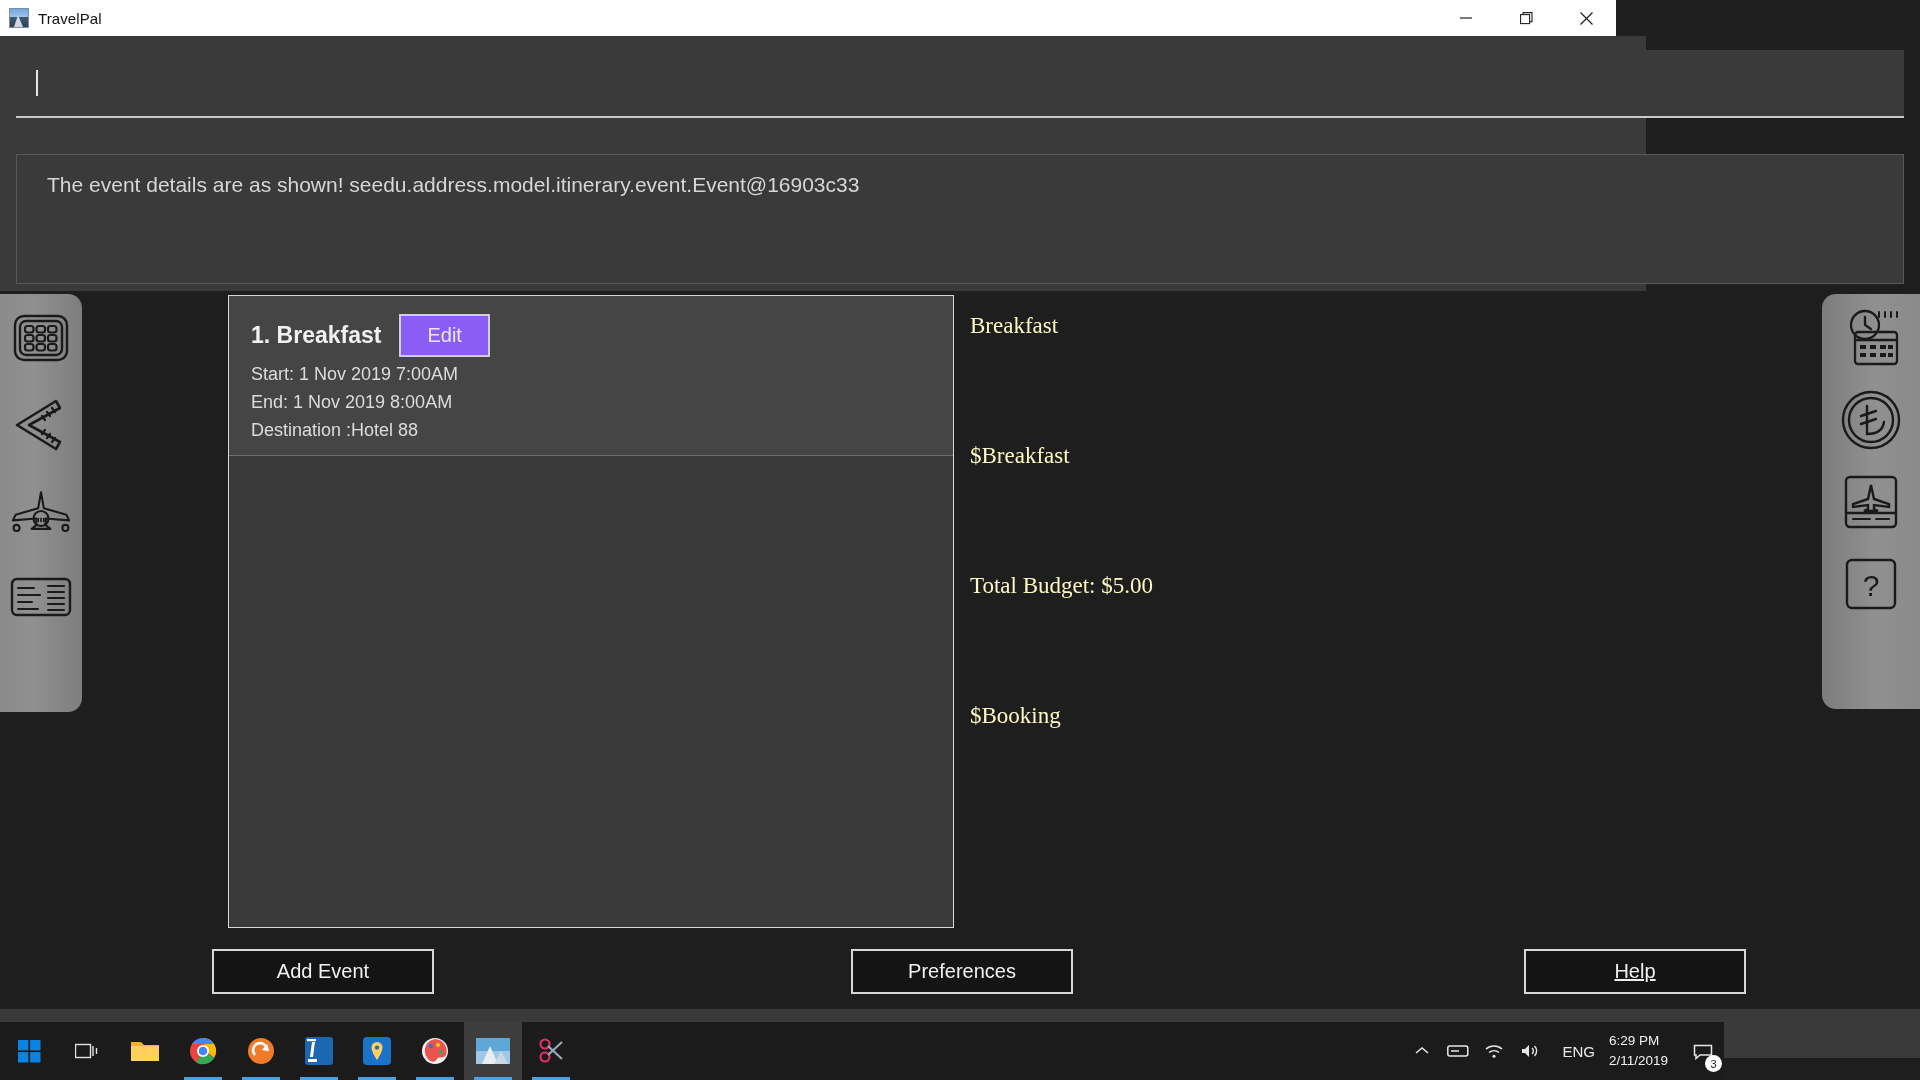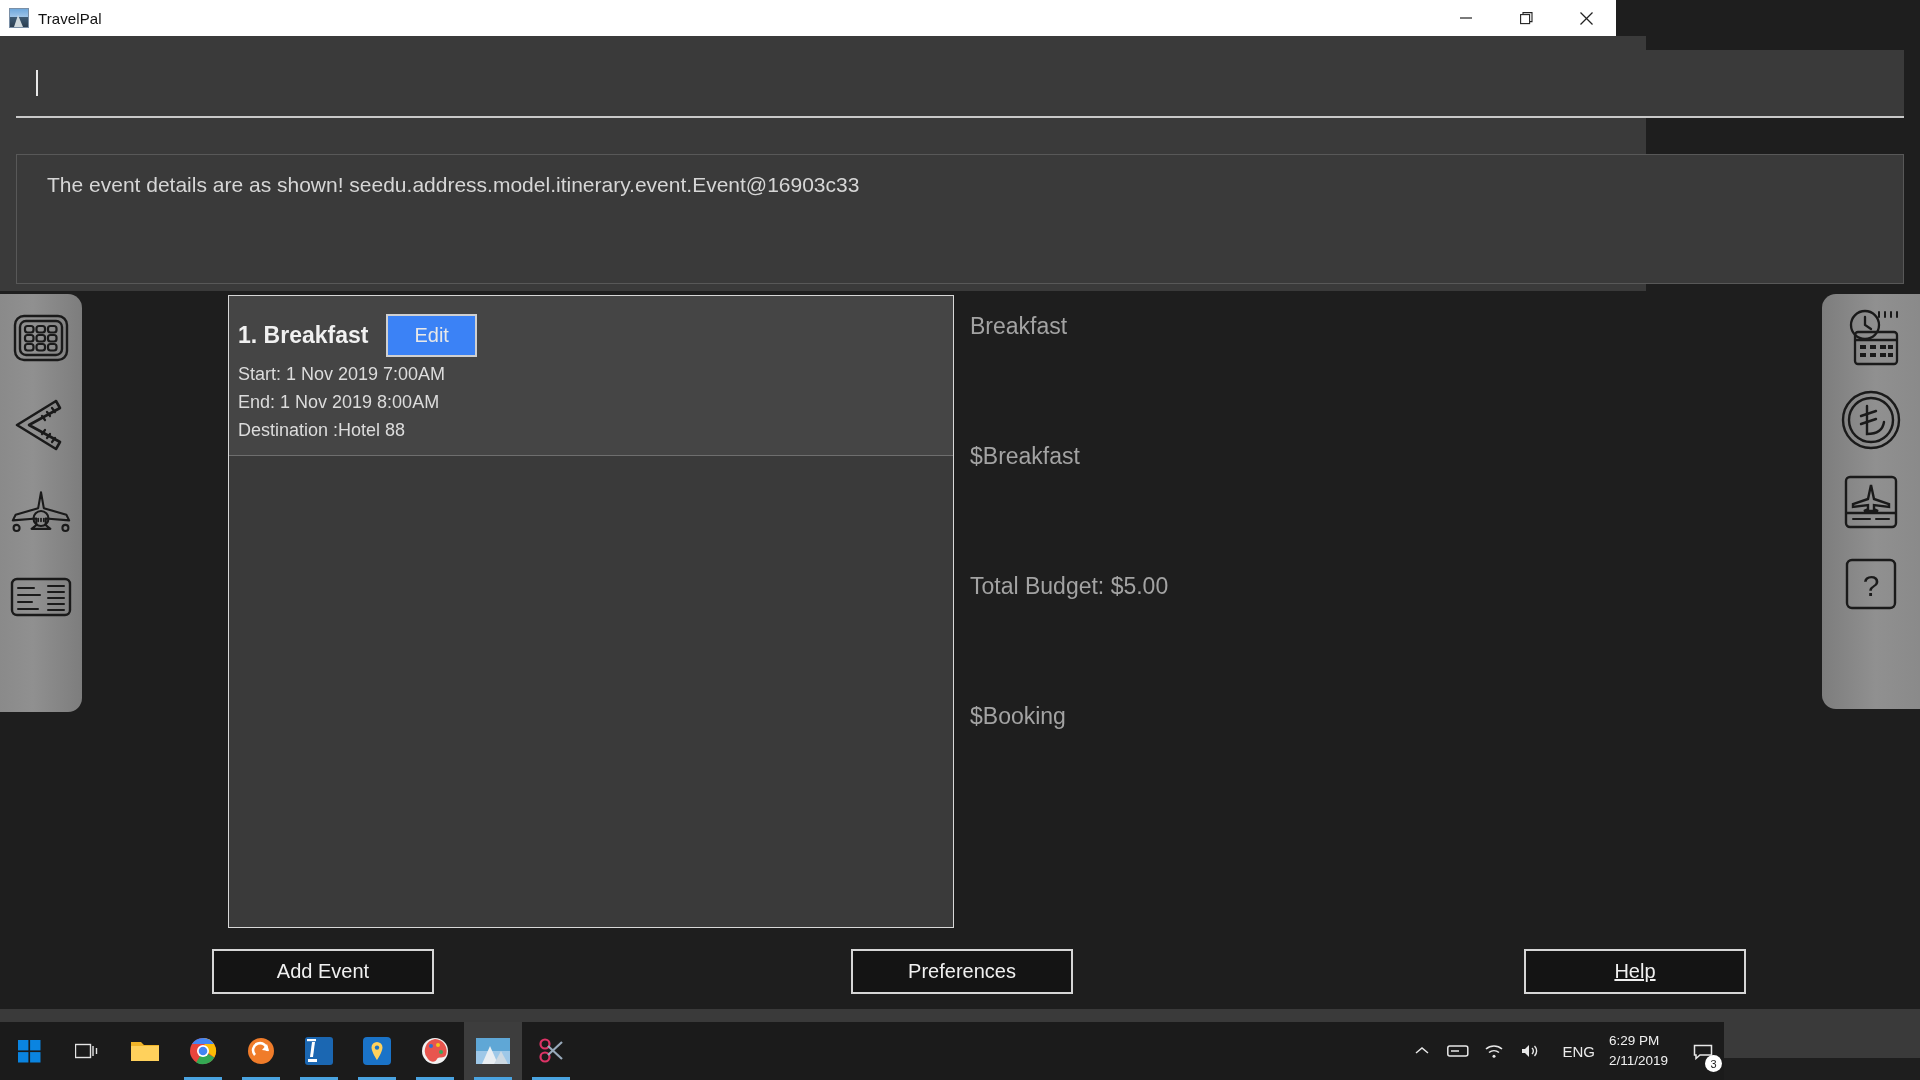--- a/index.html
+++ b/index.html
@@ -88,38 +88,38 @@
   .rstrip .ic { width: 68px; height: 68px; display:flex; align-items:center; justify-content:center; }
 
   
   .eventlist {
     position: absolute; left: 228px; top: 4px; width: 726px; height: 633px;
     background: #3a3a3a; border: 1px solid #d8d8d8;
   }
   .eventcard {
     position: relative; height: 160px; width: 100%;
     background: #454545; border-bottom: 1px solid #6e6e6e;
-    padding: 18px 22px 0 9px;
+    padding: 18px 22px 0 22px;
   }
   .ec-head { display: flex; align-items: center; gap: 18px; }
   .ec-title { font-size: 23px; font-weight: bold; color: #f1f1f1; }
   .ec-edit {
-    background: #3b82f6; border: 2px solid #d0d0d0; color: #e8e8e8;
+    background: #8b5cf6; border: 2px solid #d0d0d0; color: #e8e8e8;
     font-size: 20px; padding: 8px 26px; font-family: "Liberation Sans", sans-serif;
     cursor: pointer;
   }
   .ec-line { font-size: 18px; color: #dcdcdc; margin-top: 7px; }
   .ec-line:first-of-type { margin-top: 12px; }
 
   
   .detail {
     position: absolute; left: 955px; top: 4px; width: 865px; height: 633px;
     background: #1e1e1e;
   }
-  .detail-row { position: absolute; left: 15px; font-size: 23px; color: #a3a3a3; }
+  .detail-row { position: absolute; left: 15px; font-size: 23px; color: #fef9c3; font-family: Liberation Serif, serif; }
 
   
   .btnbar {
     position: absolute; left: 0; top: 901px; width: 1920px; height: 72px;
     background: #1e1e1e;
   }
   .bigbtn {
     position: absolute; top: 12px; height: 45px;
     background: #141414; border: 2px solid #d6d6d6; color: #f0f0f0;
     font-size: 20px; font-family: "Liberation Sans", sans-serif;

